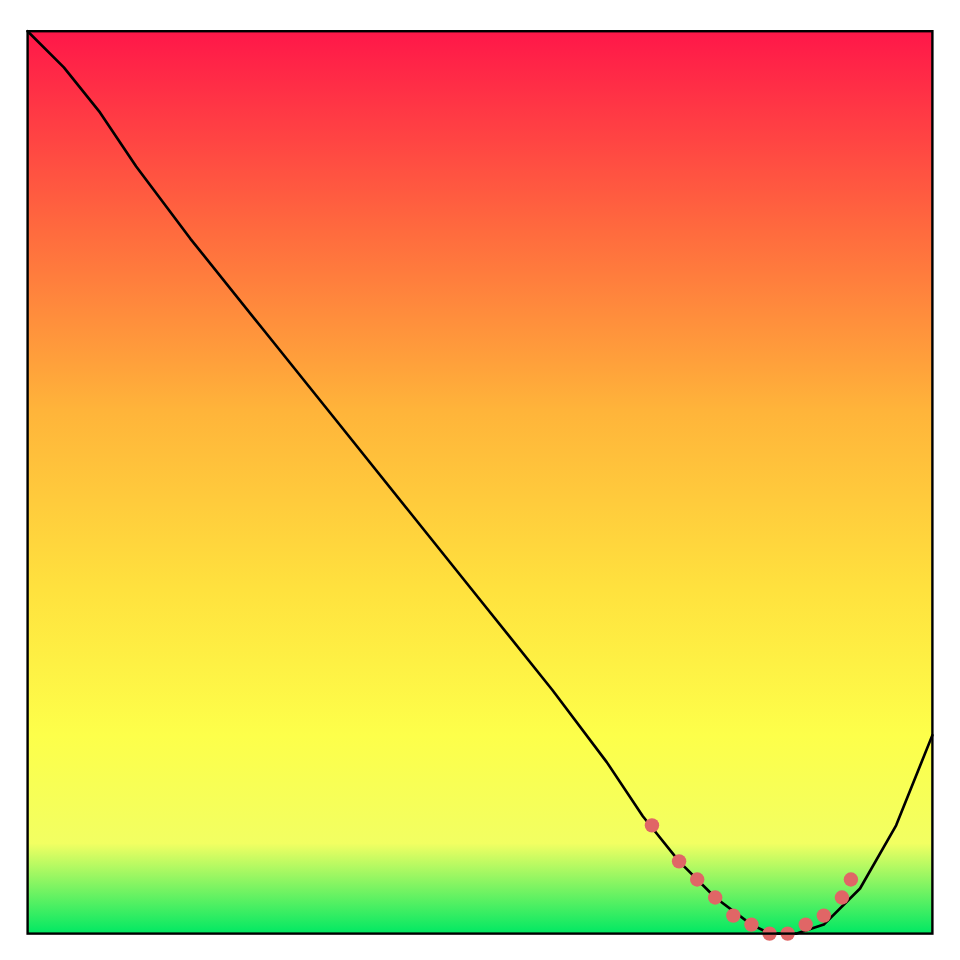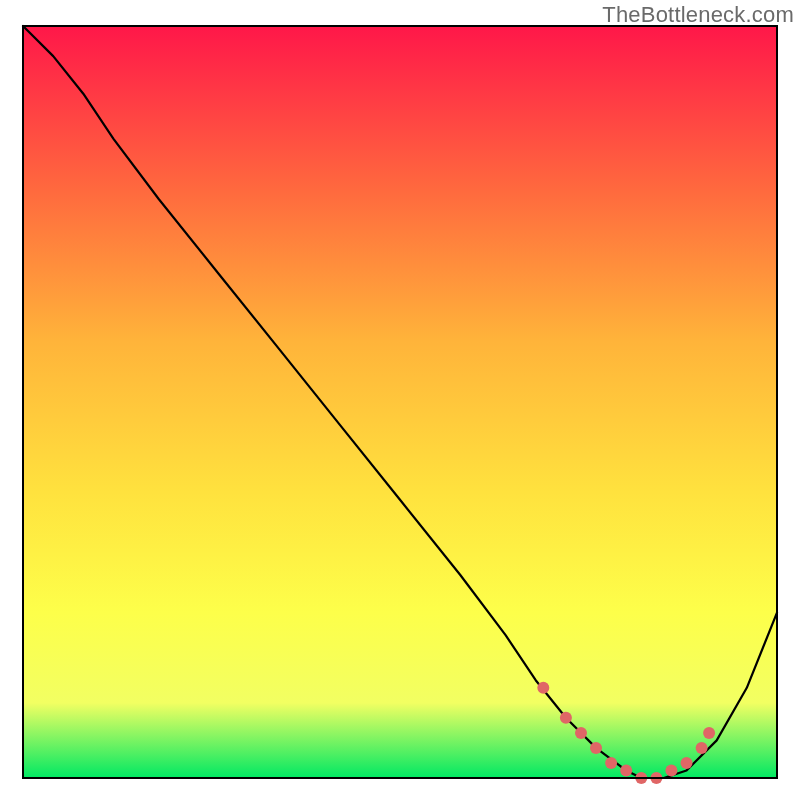--- a/index.html
+++ b/index.html
@@ -67,14 +67,13 @@
         <circle cx="656.4" cy="778.0" r="6" fill="#e06666"></circle>
         <circle cx="671.4" cy="770.5" r="6" fill="#e06666"></circle>
         <circle cx="686.5" cy="763.0" r="6" fill="#e06666"></circle>
         <circle cx="701.6" cy="747.9" r="6" fill="#e06666"></circle>
         <circle cx="709.1" cy="732.9" r="6" fill="#e06666"></circle>
       </g>
 
     <rect x="23" y="26" width="754" height="752" fill="none" stroke="#000" stroke-width="2"></rect>
   </svg>
 
-  <div class="watermark">TheBottleneck.com</div>
 </div>
 
 </body></html>

